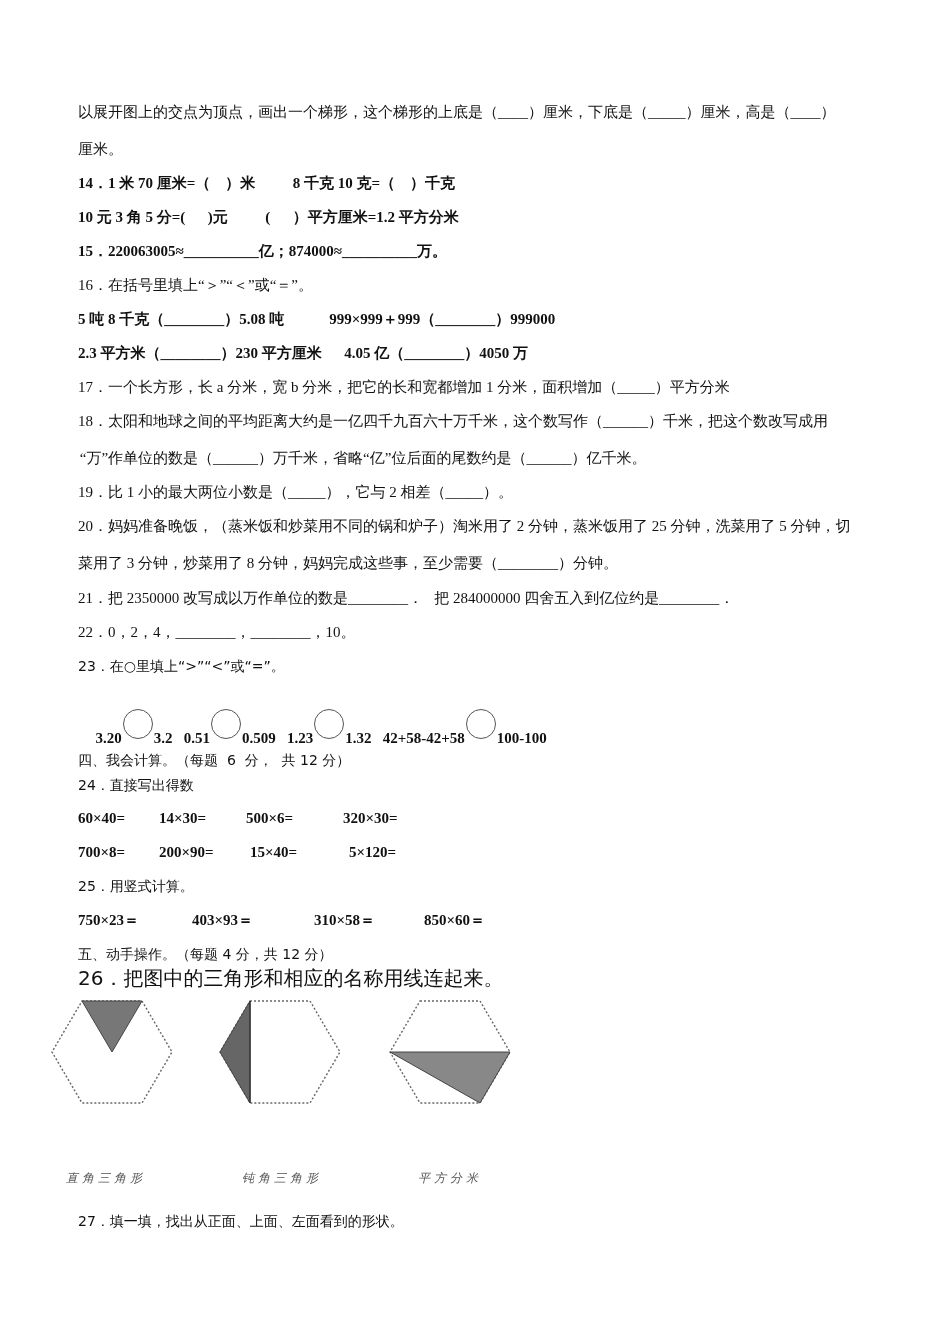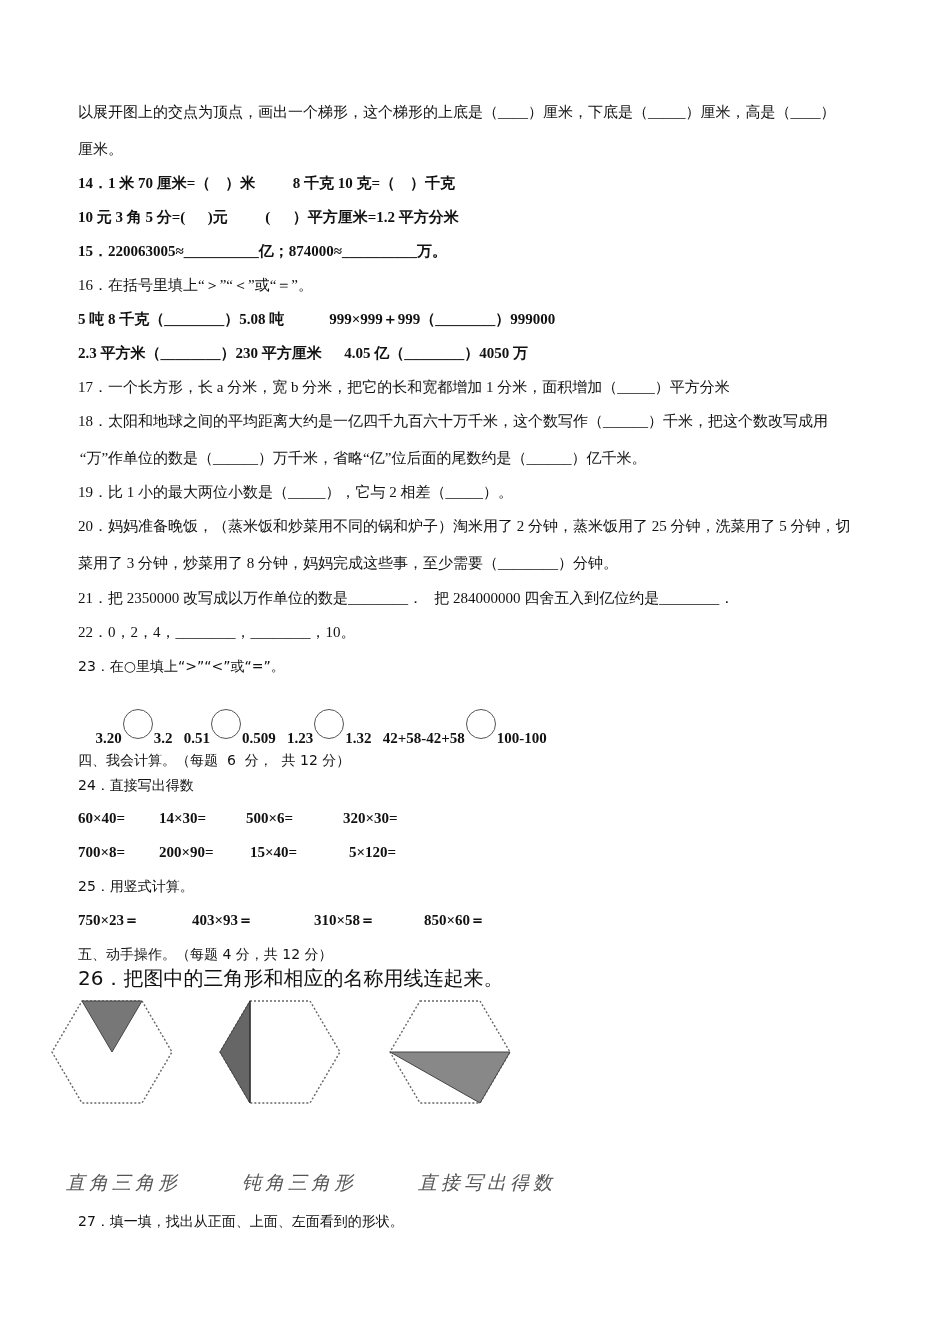--- a/index.html
+++ b/index.html
@@ -4,21 +4,21 @@
 <style>
   html, body { margin:0; padding:0; background:#ffffff; }
   body { width:950px; height:1344px; position:relative; overflow:hidden;
          font-family:"Liberation Serif","DejaVu Serif",serif; color:#111; }
   .line { position:absolute; left:46px; font-size:15px; line-height:20px; white-space:pre;margin-left:32px; }
   .b { font-weight:bold; }
   .circ { display:inline-block; width:28px; height:28px; border:1.3px solid #555; border-radius:50%;
           vertical-align:-4px; margin:0 1px; position:relative; top:-8px; }
   .row23 { position:absolute; left:46px; top:700px; font-size:15px; font-weight:bold; white-space:pre;margin-left:42px; }
   .fig { position:absolute; top:995px; }
-  .cap { position:absolute; top:1170px; font-size:19px; color:#555; letter-spacing:4px; font-style:italic; }
+  .cap { position:absolute; top:1170px; font-size:12px; color:#555; letter-spacing:4px; font-style:italic; }
 </style>
 </head>
 <body>
 
 <div class="line" style="top:102px">以展开图上的交点为顶点，画出一个梯形，这个梯形的上底是（____）厘米，下底是（_____）厘米，高是（____）</div>
 <div class="line" style="top:139px">厘米。</div>
 
 <div class="line b" style="top:173px">14．1 米 70 厘米=（    ）米          8 千克 10 克=（    ）千克</div>
 <div class="line b" style="top:207px">10 元 3 角 5 分=(      )元          (      ）平方厘米=1.2 平方分米</div>
 
@@ -78,15 +78,15 @@
   <polygon points="32,6 2,57 32,108" fill="#666" stroke="#444" stroke-width="1"></polygon>
   <line x1="32" y1="6" x2="32" y2="108" stroke="#333" stroke-width="1.4"></line>
 </svg>
 <svg class="fig" style="left:388px" width="125" height="112" viewBox="0 0 125 112">
   <polygon points="32,6 92,6 122,57 92,108 32,108 2,57" fill="none" stroke="#666" stroke-width="1.4" stroke-dasharray="2,2"></polygon>
   <polygon points="2,57 122,57 92,108" fill="#888" stroke="#444" stroke-width="1"></polygon>
 </svg>
 
 <div class="cap" style="left:66px">直角三角形</div>
 <div class="cap" style="left:242px">钝角三角形</div>
-<div class="cap" style="left:418px">直接写出得数</div>
+<div class="cap" style="left:418px">平方分米</div>
 
 <div class="line" style="top:1211px; font-family:'DejaVu Sans',sans-serif; font-size:14px">27．填一填，找出从正面、上面、左面看到的形状。</div>
 
 </body></html>

